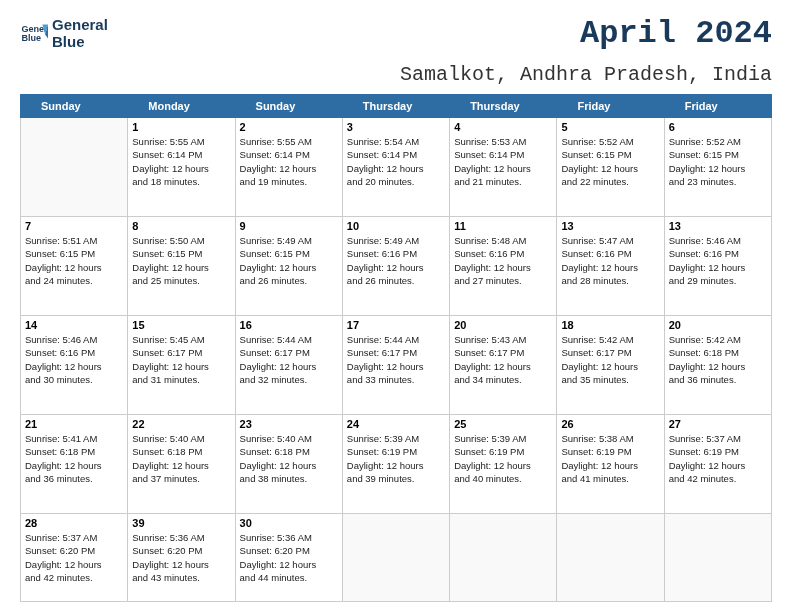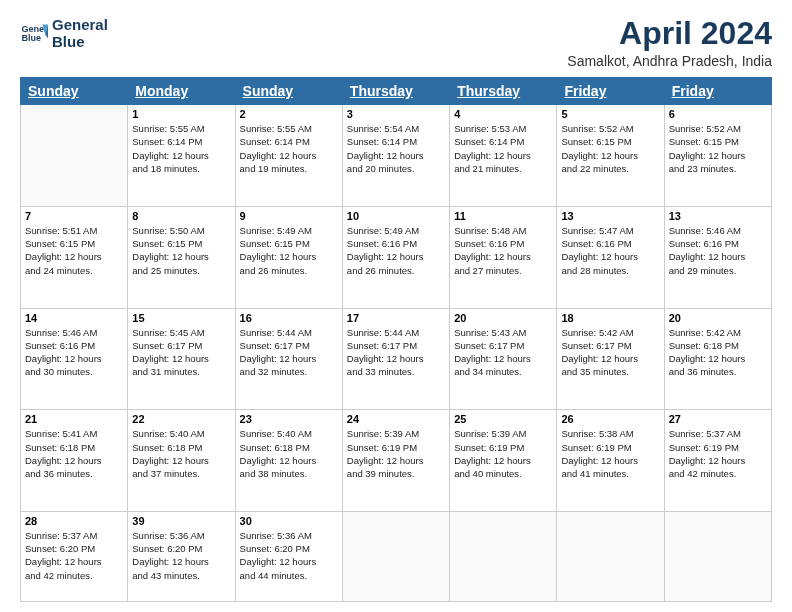--- a/index.html
+++ b/index.html
@@ -27,47 +27,47 @@
       display: flex;
       align-items: center;
     }
     .logo-icon {
       width: 28px;
       height: 28px;
       margin-right: 4px;
     }
     .title-block {
       text-align: right;
+      font-family: Liberation Mono, monospace;
     }
     .month-title {
       font-size: 32px;
       font-weight: bold;
       color: #1a3a5c;
       line-height: 1.1;
     }
     .location {
-      font-size: 14px;
+      font-size: 20px;
       color: #333;
-      margin-top: 2px;
+      margin-top: 12px;
     }
     .calendar {
       flex: 1;
       border-collapse: collapse;
       width: 100%;
       font-size: 10px;
     }
     .calendar th {
       background-color: #2e6da4;
       color: #fff;
-      padding: 5px 7px;
-      font-size: 14px;
+      padding: 5px 20px;
+      font-size: 11px;
       font-weight: bold;
       border: 1px solid #2e6da4;
       text-align: left;
-      text-decoration: underline;
     }
     .calendar td {
       border: 1px solid #ccc;
       vertical-align: top;
       padding: 3px 4px;
       width: calc(100%/7);
       height: 88px;
     }
     .calendar td.empty {
       background: #f9f9f9;

